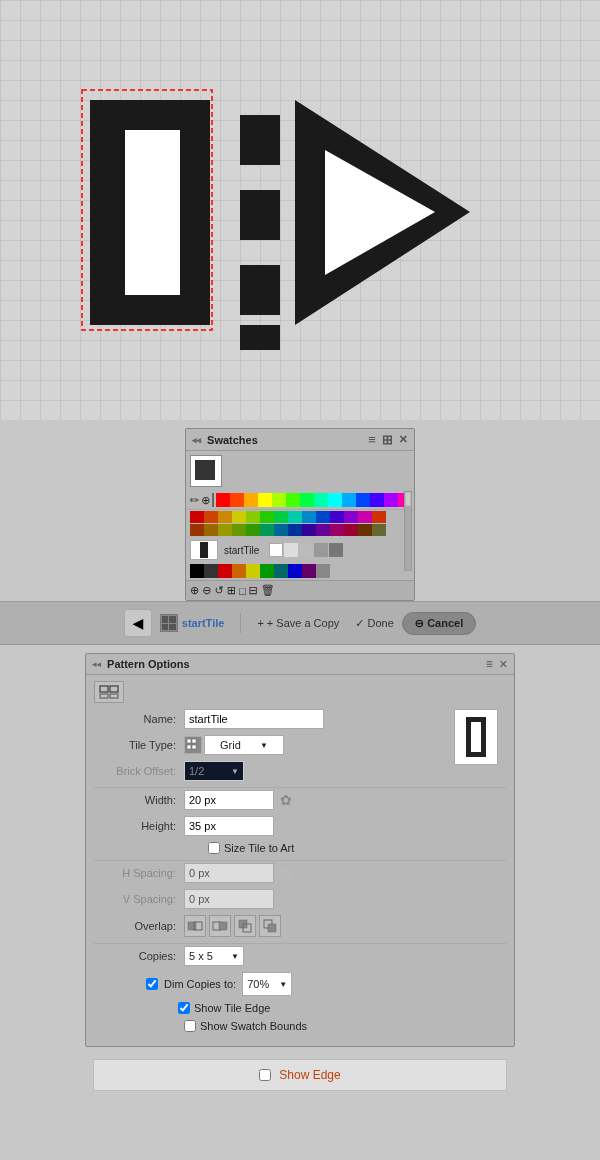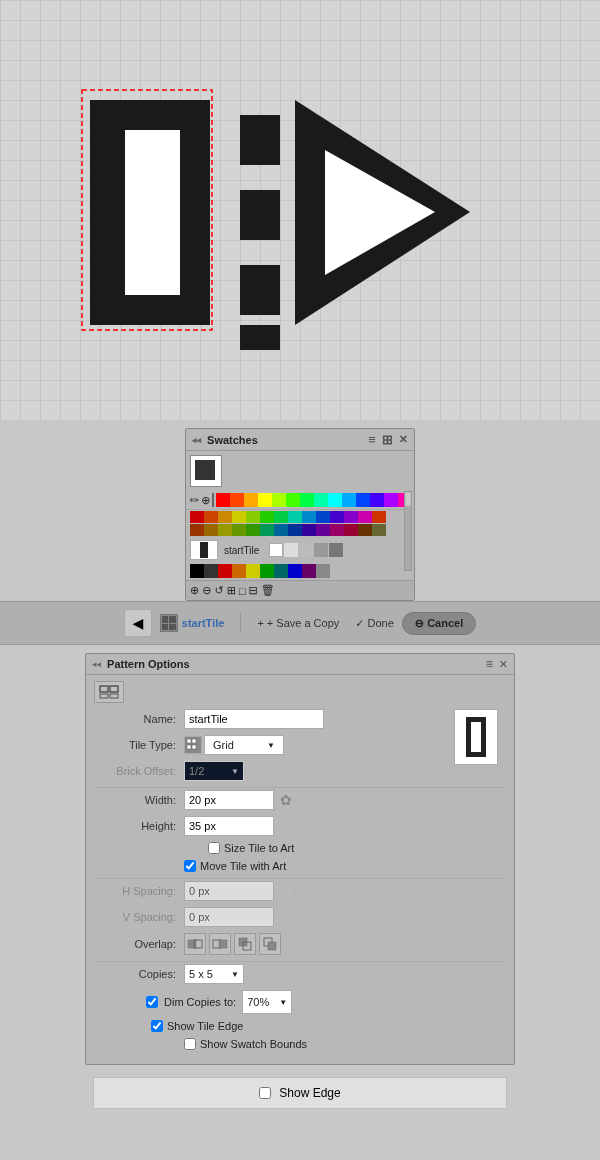--- a/index.html
+++ b/index.html
@@ -477,21 +477,21 @@
           <span class="form-label">Tile Type:</span>
           <div style="display:flex;align-items:center;gap:2px;">
             <div style="width:18px;height:18px;background:#888;border:1px solid #aaa;display:flex;align-items:center;justify-content:center;">
               <svg width="14" height="14" viewBox="0 0 14 14">
                 <rect x="1" y="1" width="4" height="4" fill="#fff" stroke="#555" stroke-width="0.5"></rect>
                 <rect x="6" y="1" width="4" height="4" fill="#fff" stroke="#555" stroke-width="0.5"></rect>
                 <rect x="1" y="7" width="4" height="4" fill="#fff" stroke="#555" stroke-width="0.5"></rect>
                 <rect x="6" y="7" width="4" height="4" fill="#fff" stroke="#555" stroke-width="0.5"></rect>
               </svg>
             </div>
-            <div style="display:flex;align-items:center;height:20px;border:1px solid #aaa;background:white;padding:0 8px;gap:4px;min-width:80px;">
+            <div style="display:flex;align-items:center;height:20px;border:1px solid #aaa;background:white;padding:0 15px;gap:4px;min-width:80px;">
               <span>Grid</span>
               <span style="margin-left:auto;font-size:8px;">▼</span>
             </div>
           </div>
         </div>
 
         <div class="form-row">
           <span class="form-label" style="color:#888;">Brick Offset:</span>
           <div style="display:flex;align-items:center;height:20px;border:1px solid #ccc;background:#0f172a;padding:0 4px;gap:4px;min-width:60px;">
             <span style="color:#888;">1/2</span>
@@ -513,26 +513,20 @@
         <input type="text" class="form-input" style="width: 90px;" value="35 px">
       </div>
 
       <div class="form-row" style="margin-left:90px;">
         <div style="display:flex;align-items:center;gap:4px;padding-left:24px;">
           <input type="checkbox" style="width: 12px; height: 12px;">
           <span>Size Tile to Art</span>
         </div>
       </div>
 
-      <div class="form-row" style="margin-left:90px;">
-        <div style="display:flex;align-items:center;gap:4px;">
-          <input type="checkbox" checked="" style="width: 12px; height: 12px;">
-          <span>Move Tile with Art</span>
-        </div>
-      </div>
 
       <div style="margin: 4px 0 2px; border-top: 1px solid #aaa;"></div>
 
       <div class="form-row">
         <span class="form-label" style="color:#888;">H Spacing:</span>
         <input type="text" class="form-input" style="width: 90px; background: rgb(221, 221, 221);" value="0 px" disabled="">
         <span style="margin-left:6px;font-size:14px;color:#bbb;">✿</span>
       </div>
 
       <div class="form-row">
@@ -584,21 +578,21 @@
         <div style="display:flex;align-items:center;gap:6px;">
           <input type="checkbox" checked="" style="width: 12px; height: 12px;">
           <span>Dim Copies to:</span>
           <div style="display:flex;align-items:center;height:24px;border:1px solid #aaa;background:white;padding:0 4px;gap:2px;min-width:50px;">
             <span>70%</span>
             <span style="margin-left:auto;font-size:8px;">▼</span>
           </div>
         </div>
       </div>
 
-      <div class="form-row" style="margin-left:57px;">
+      <div class="form-row" style="margin-left:84px;">
         <div style="display:flex;align-items:center;gap:4px;">
           <input type="checkbox" checked="" style="width: 12px; height: 12px;">
           <span>Show Tile Edge</span>
         </div>
       </div>
 
       <div class="form-row" style="margin-left:90px;">
         <div style="display:flex;align-items:center;gap:4px;">
           <input type="checkbox" style="width: 12px; height: 12px;">
           <span>Show Swatch Bounds</span>
@@ -606,16 +600,16 @@
       </div>
 
     </div>
   </div>
 </div>
 
 <div style="display:flex; justify-content:center; padding: 0 0 8px 0; background:#c8c8c8;">
   <div style="width:430px; background:#c8c8c8; padding:4px 8px;">
     <div style="background:#e0e0e0; border:1px solid #bbb; padding:8px 16px; display:flex; align-items:center; justify-content:center; gap:8px;">
       <input type="checkbox" style="width: 12px; height: 12px;">
-      <span style="font-size:12px;color:#000000;">Show Edge</span>
+      <span style="font-size:12px;color:#c2410c;">Show Edge</span>
     </div>
   </div>
 </div>
 
 </body></html>

